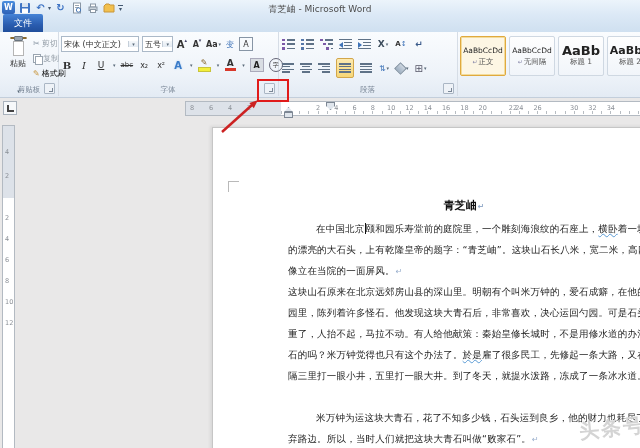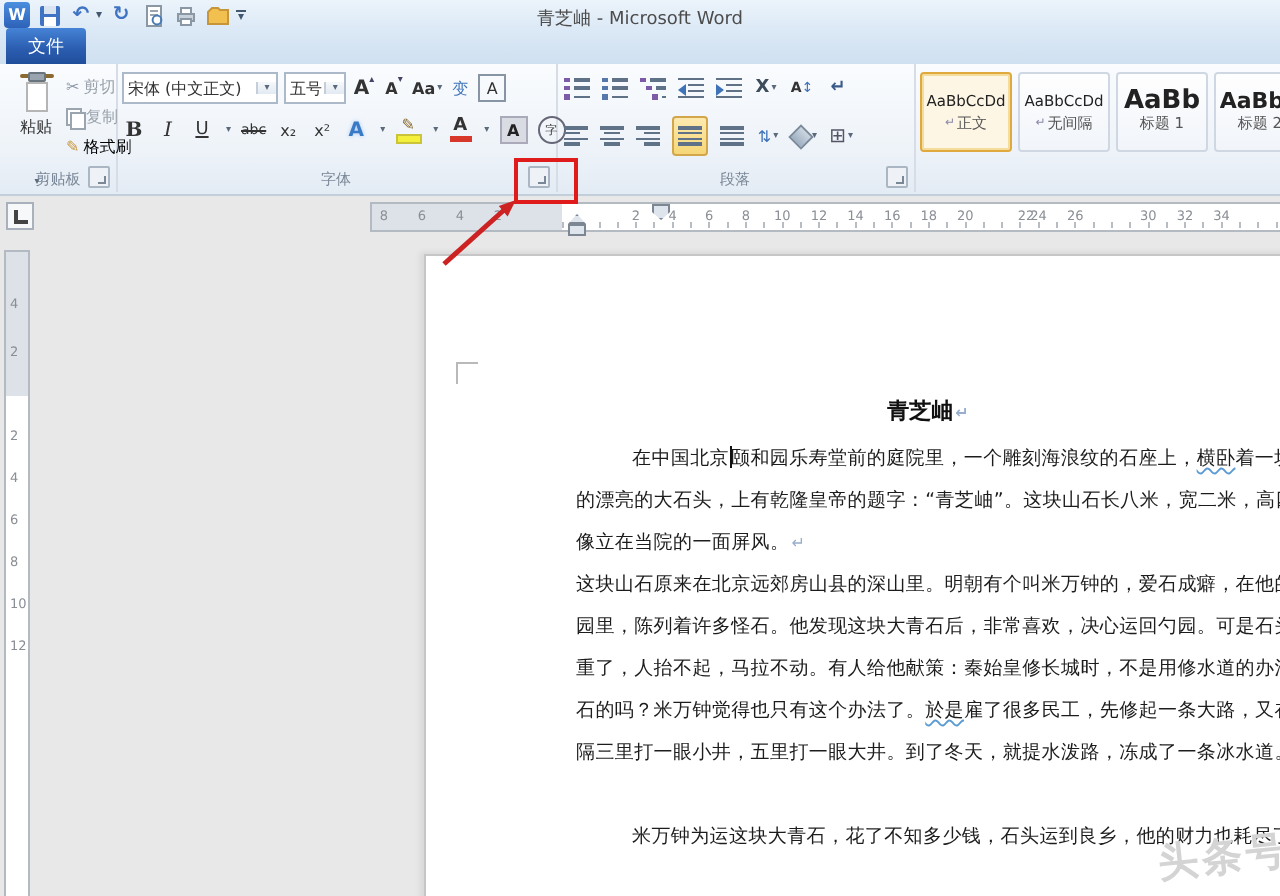--- a/index.html
+++ b/index.html
@@ -531,20 +531,23 @@
       <span>像立在当院的一面屏风。</span><span class="pmark">↵</span>
     </div>
     <div class="dline" style="top:158px">这块山石原来在北京远郊房山县的深山里。明朝有个叫米万钟的，爱石成癖，在他的海淀</div>
     <div class="dline" style="top:179px">园里，陈列着许多怪石。他发现这块大青石后，非常喜欢，决心运回勺园。可是石头太大</div>
     <div class="dline" style="top:200px">重了，人抬不起，马拉不动。有人给他献策：秦始皇修长城时，不是用修水道的办法搬运</div>
     <div class="dline" style="top:221px">
       <span>石的吗？米万钟觉得也只有这个办法了。</span><span class="squig">於是</span><span>雇了很多民工，先修起一条大路，又在路旁</span>
     </div>
     <div class="dline" style="top:242px">隔三里打一眼小井，五里打一眼大井。到了冬天，就提水泼路，冻成了一条冰水道。大道</div>
     <div class="dline indent" style="top:284px">米万钟为运这块大青石，花了不知多少钱，石头运到良乡，他的财力也耗尽了，只好</div>
+    <div class="dline" style="top:305px">
+      <span>弃路边。所以，当时人们就把这块大青石叫做“败家石”。</span><span class="pmark">↵</span>
+    </div>
     <div class="watermark">头条号 /</div>
   </div>
 
   <svg class="overlay" viewBox="0 0 640 448">
     <rect x="258" y="80" width="30" height="21" fill="none" stroke="#e01b1b" stroke-width="2"></rect>
     <line x1="222" y1="132" x2="252" y2="105" stroke="#cc2222" stroke-width="2.5"></line>
     <polygon points="258,100 253.8,108.2 249.4,103.0" fill="#cc2222"></polygon>
   </svg>
 
 </div>

